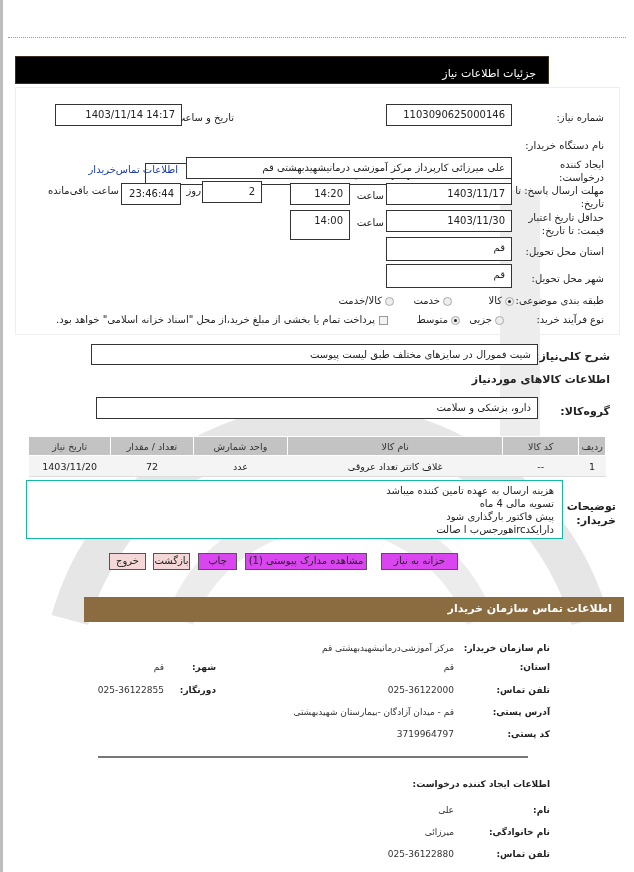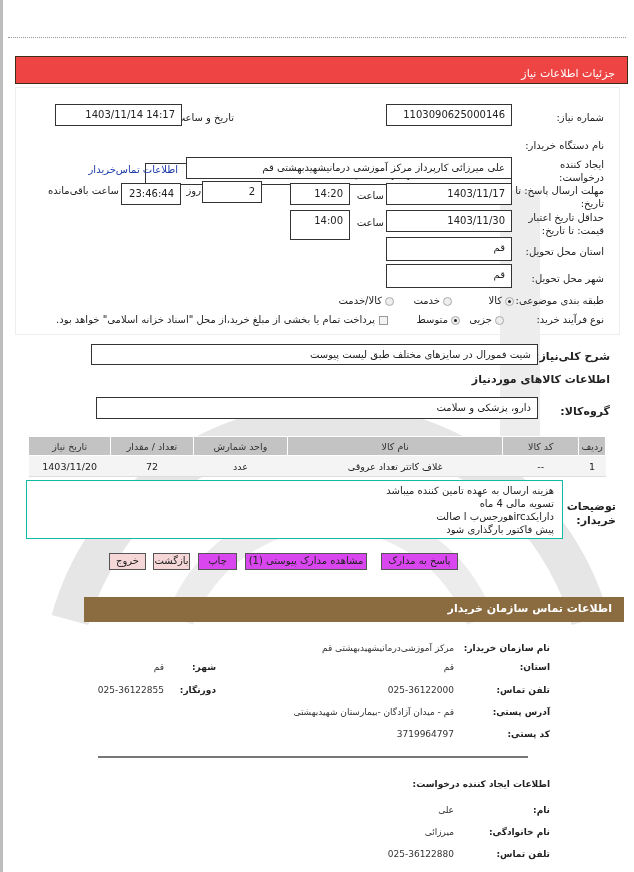--- a/index.html
+++ b/index.html
@@ -1,21 +1,21 @@
 <!DOCTYPE html>
 <html><head>
 <meta charset="utf-8">
 <style>
   * { box-sizing: border-box; margin: 0; padding: 0; }
   html, body { width: 634px; height: 872px; background: #fff; overflow: hidden; }
   body { font-family: "DejaVu Sans", sans-serif; font-size: 10px; color: #222; position: relative; direction: rtl; }
   .left-rule { position: absolute; left: 0; top: 0; width: 3px; height: 872px; background: #bdbdbd; }
   .dotted { position: absolute; left: 8px; top: 37px; width: 618px; border-top: 1px dotted #999; }
   .watermark { position: absolute; left: 30px; top: 150px; width: 600px; height: 480px; pointer-events: none; }
-  .hdr { position: absolute; left: 15px; top: 56px; width: 613px; height: 28px; background: #ef4444; border: 1px solid #3d2e1a; color: #fff; font-size: 11px; padding: 10px 12px 0 0; }
+  .hdr { position: absolute; left: 15px; top: 56px; width: 534px; height: 28px; background: #000000; border: 1px solid #3d2e1a; color: #fff; font-size: 11px; padding: 10px 12px 0 0; }
   .panel { position: absolute; left: 15px; top: 87px; width: 605px; height: 248px; border: 1px solid #eee; }
   .lbl { position: absolute; font-size: 10px; color: #222; white-space: nowrap; line-height: 13px; }
   .box { position: absolute; border: 1px solid #333; background: #fff; font-size: 10px; padding: 0 6px; line-height: 20px; white-space: nowrap; overflow: hidden; }
   .box.ltr { direction: ltr; text-align: right; }
   .link { color: #1a3aa8; }
   .radio { display: inline-block; width: 9px; height: 9px; border-radius: 50%; border: 1px solid #aaa; background: #eee; vertical-align: middle; margin-left: 3px; position: relative; }
   .radio.on::after { content: ""; position: absolute; left: 2px; top: 2px; width: 3px; height: 3px; border-radius: 50%; background: #222; }
   .check { display: inline-block; width: 9px; height: 9px; border: 1px solid #999; background: #f3f3f3; vertical-align: middle; margin-left: 4px; }
   .bold { font-weight: bold; font-size: 11px; }
   table.items { position: absolute; left: 28px; top: 436px; width: 578px; border-collapse: collapse; font-size: 9.5px; }
@@ -116,25 +116,25 @@
       <td>72</td>
       <td>1403/11/20</td>
     </tr>
   </tbody>
 </table>
 
 <span class="lbl bold" style="right:18px;top:500px;width:50px;white-space:normal;line-height:14px;">توضیحات خریدار:</span>
 <div class="notes" style="right:71px;left:auto;">
   <div>هزینه ارسال به عهده تامین کننده میباشد</div>
   <div>تسویه مالی 4 ماه</div>
+  <div>پیش فاکتور بارگذاری شود</div>
   <div>دارایکدircهورجس‌ب ا صالت</div>
-  <div>پیش فاکتور بارگذاری شود</div>
 </div>
 
-<div class="btn green" style="left:381px;top:553px;width:77px;">پاسخ به مدارک</div>
+<div class="btn green" style="left:381px;top:553px;width:77px;">خزانه به نیاز</div>
 <div class="btn green" style="left:245px;top:553px;width:122px;">مشاهده مدارک پیوستی (1)</div>
 <div class="btn green" style="left:198px;top:553px;width:39px;">چاپ</div>
 <div class="btn red" style="left:153px;top:553px;width:37px;">بازگشت</div>
 <div class="btn red" style="left:109px;top:553px;width:37px;">خروج</div>
 
 <div class="sec2">
   <span>اطلاعات تماس سازمان خریدار</span>
 </div>
 
 <span class="c2 k" style="right:84px;top:643px;">نام سازمان خریدار:</span>

